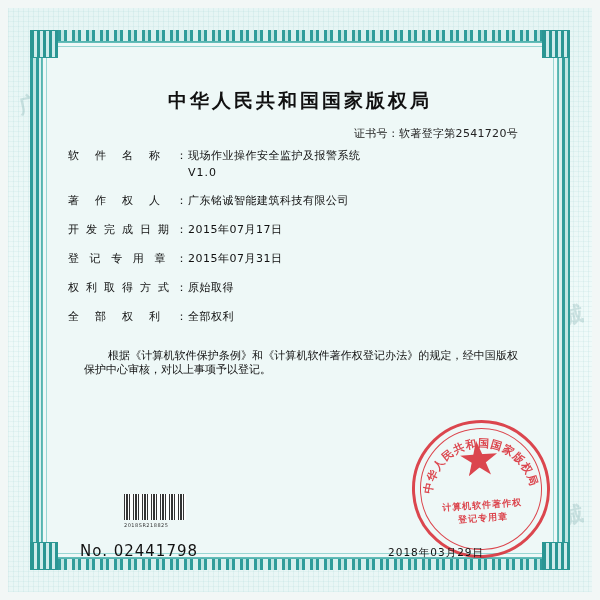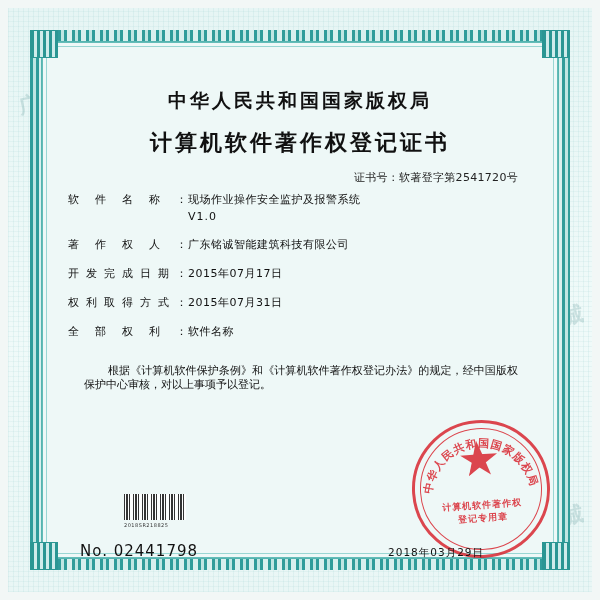--- a/index.html
+++ b/index.html
@@ -209,47 +209,50 @@
   <div class="border-inner"></div>
   <div class="border-inner2"></div>
   <div class="corner c-tl"></div>
   <div class="corner c-tr"></div>
   <div class="corner c-bl"></div>
   <div class="corner c-br"></div>
 
   <div class="content">
 
     <div class="org">中华人民共和国国家版权局</div>
-    <div class="title">计算机软件著作权登记证书</div>
     <div class="certno">证书号：软著登字第2541720号</div>
 
     <table class="fields">
       <tbody>
         <tr>
           <td class="lab">软件名称：</td>
           <td class="val">
             <span>现场作业操作安全监护及报警系统</span>
             <span class="ver">V1.0</span>
           </td>
         </tr>
         <tr>
           <td class="lab">著作权人：</td>
           <td class="val">广东铭诚智能建筑科技有限公司</td>
         </tr>
         <tr>
           <td class="lab">开发完成日期：</td>
           <td class="val">2015年07月17日</td>
         </tr>
         <tr>
+          <td class="lab">登记专用章：</td>
+          <td class="val">2015年07月31日</td>
+        </tr>
+        <tr>
           <td class="lab">权利取得方式：</td>
-          <td class="val">2015年07月31日</td>
+          <td class="val">原始取得</td>
         </tr>
         <tr>
           <td class="lab">全部权利：</td>
-          <td class="val">软件名称</td>
+          <td class="val">全部权利</td>
         </tr>
       </tbody>
     </table>
 
     <div class="para">根据《计算机软件保护条例》和《计算机软件著作权登记办法》的规定，经中国版权保护中心审核，对以上事项予以登记。</div>
   </div>
 
   <div class="barcode"></div>
   <div class="barcode-txt">2018SR218825</div>
 

